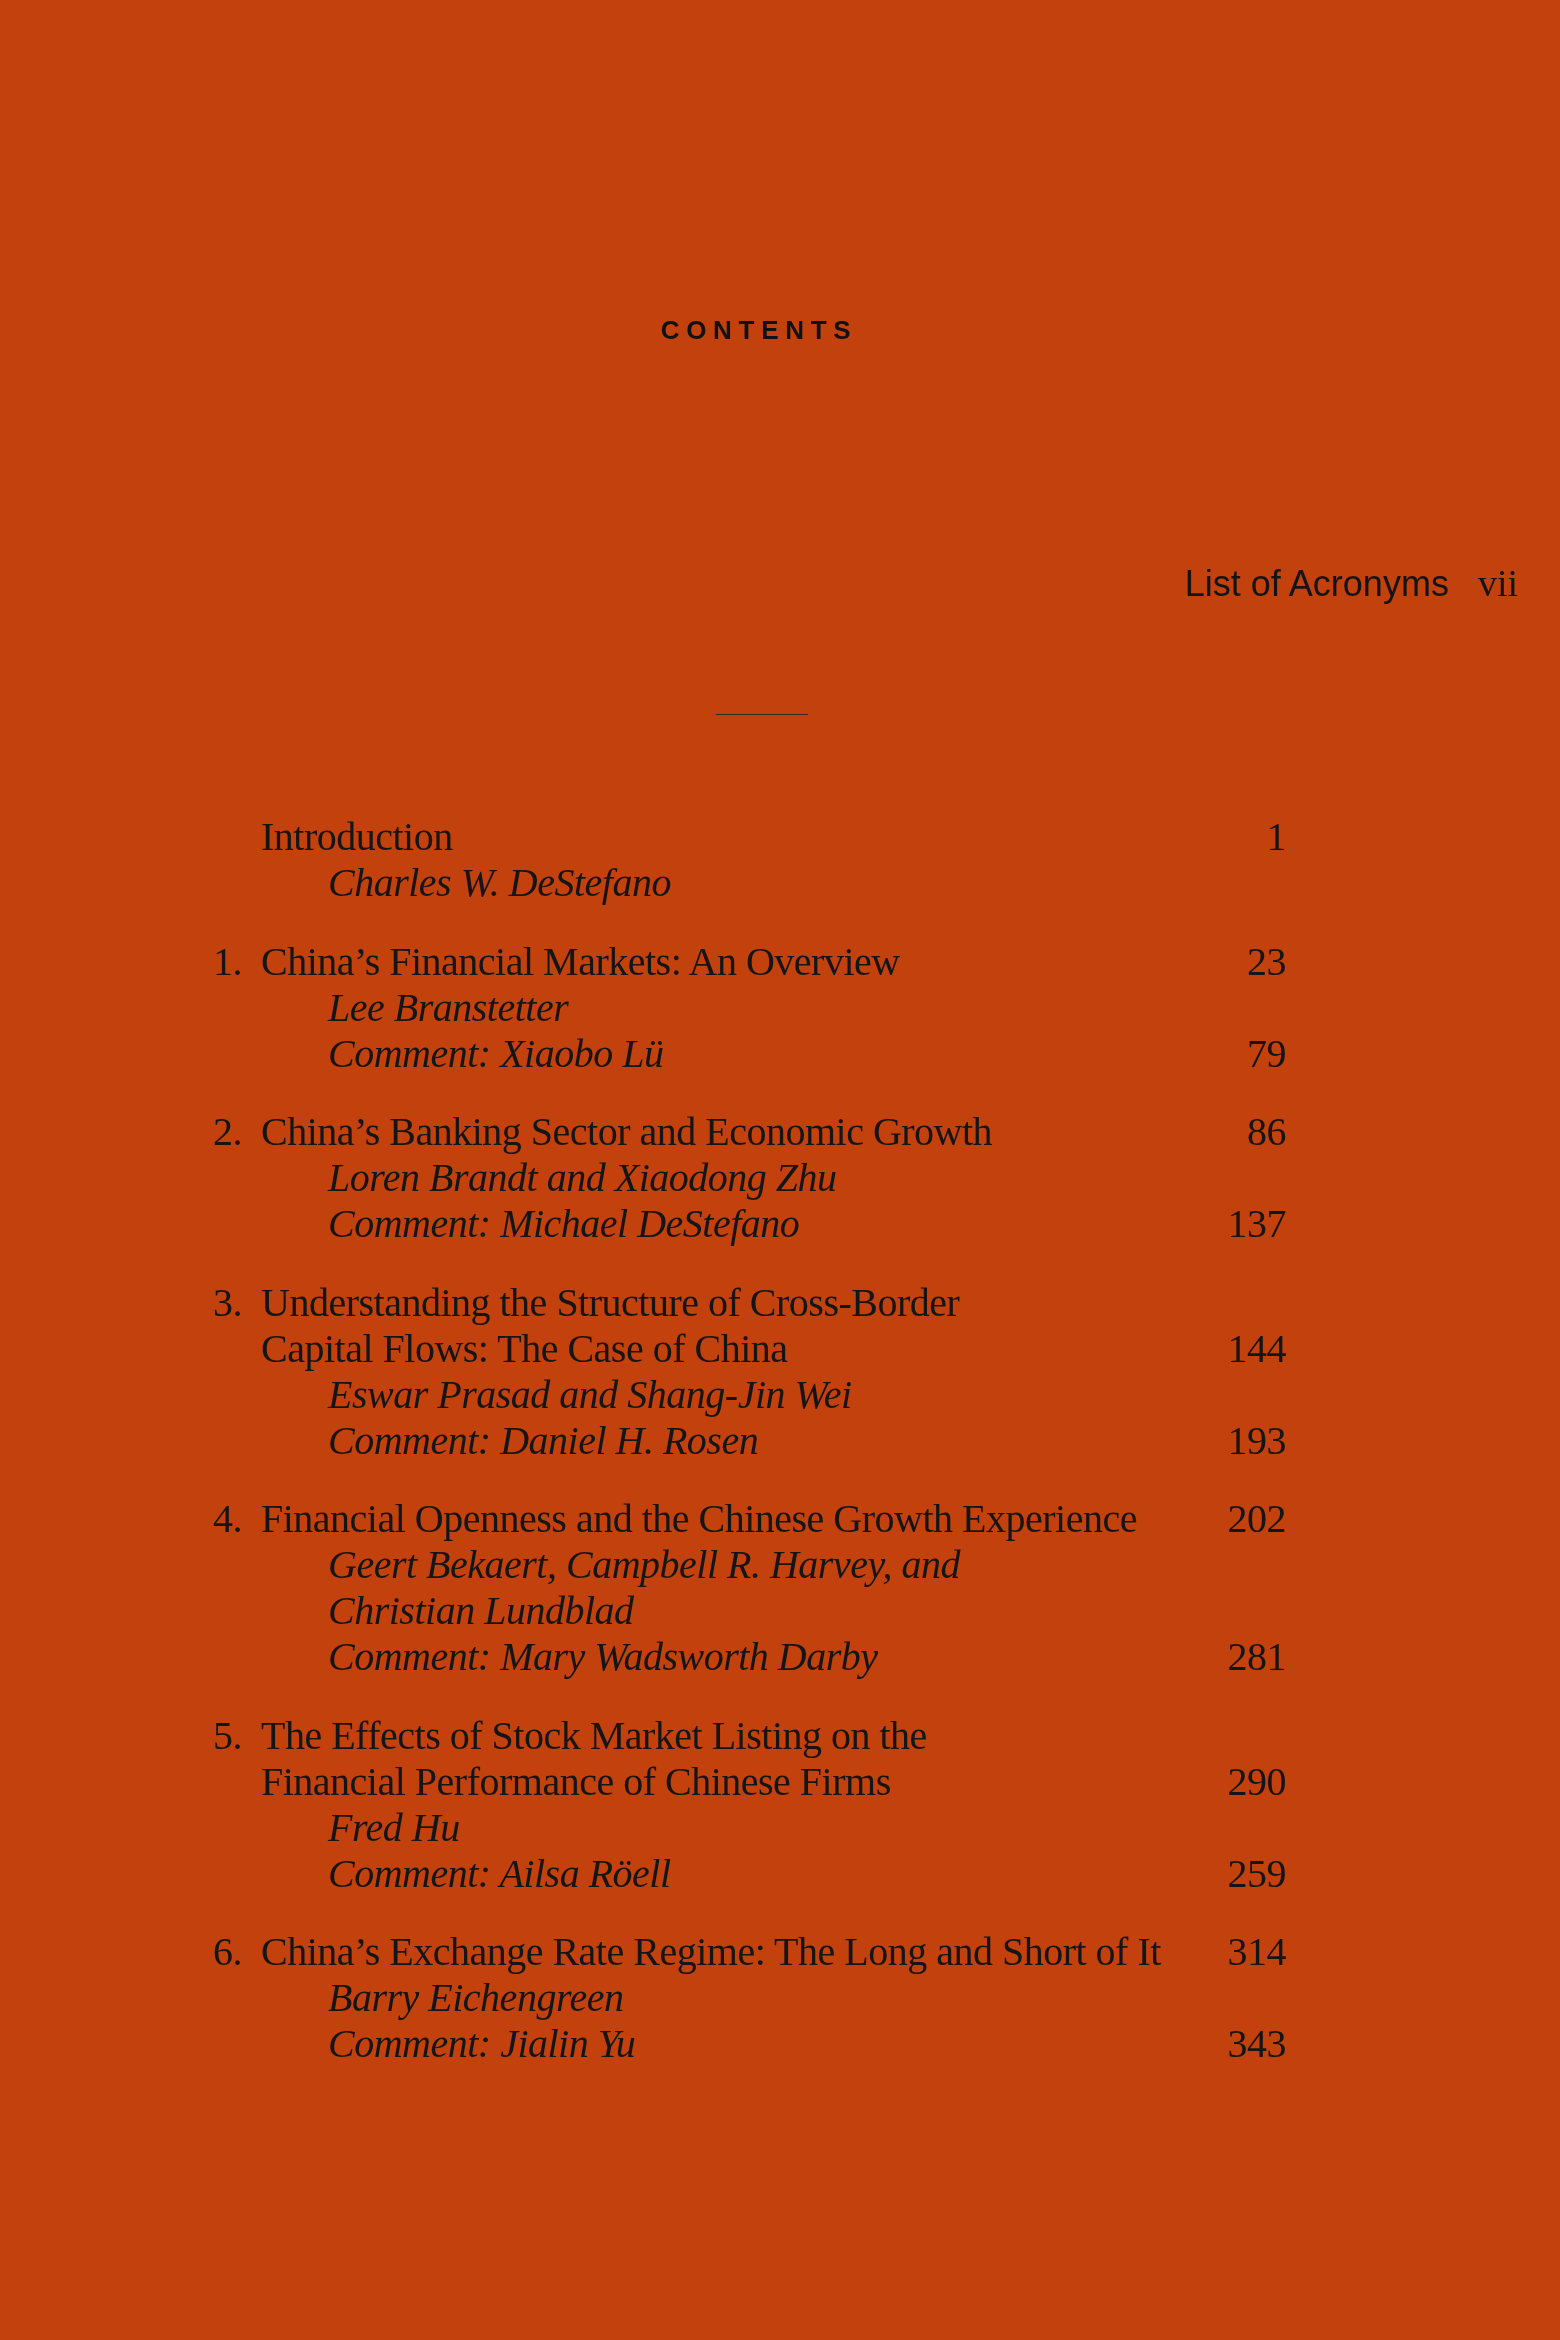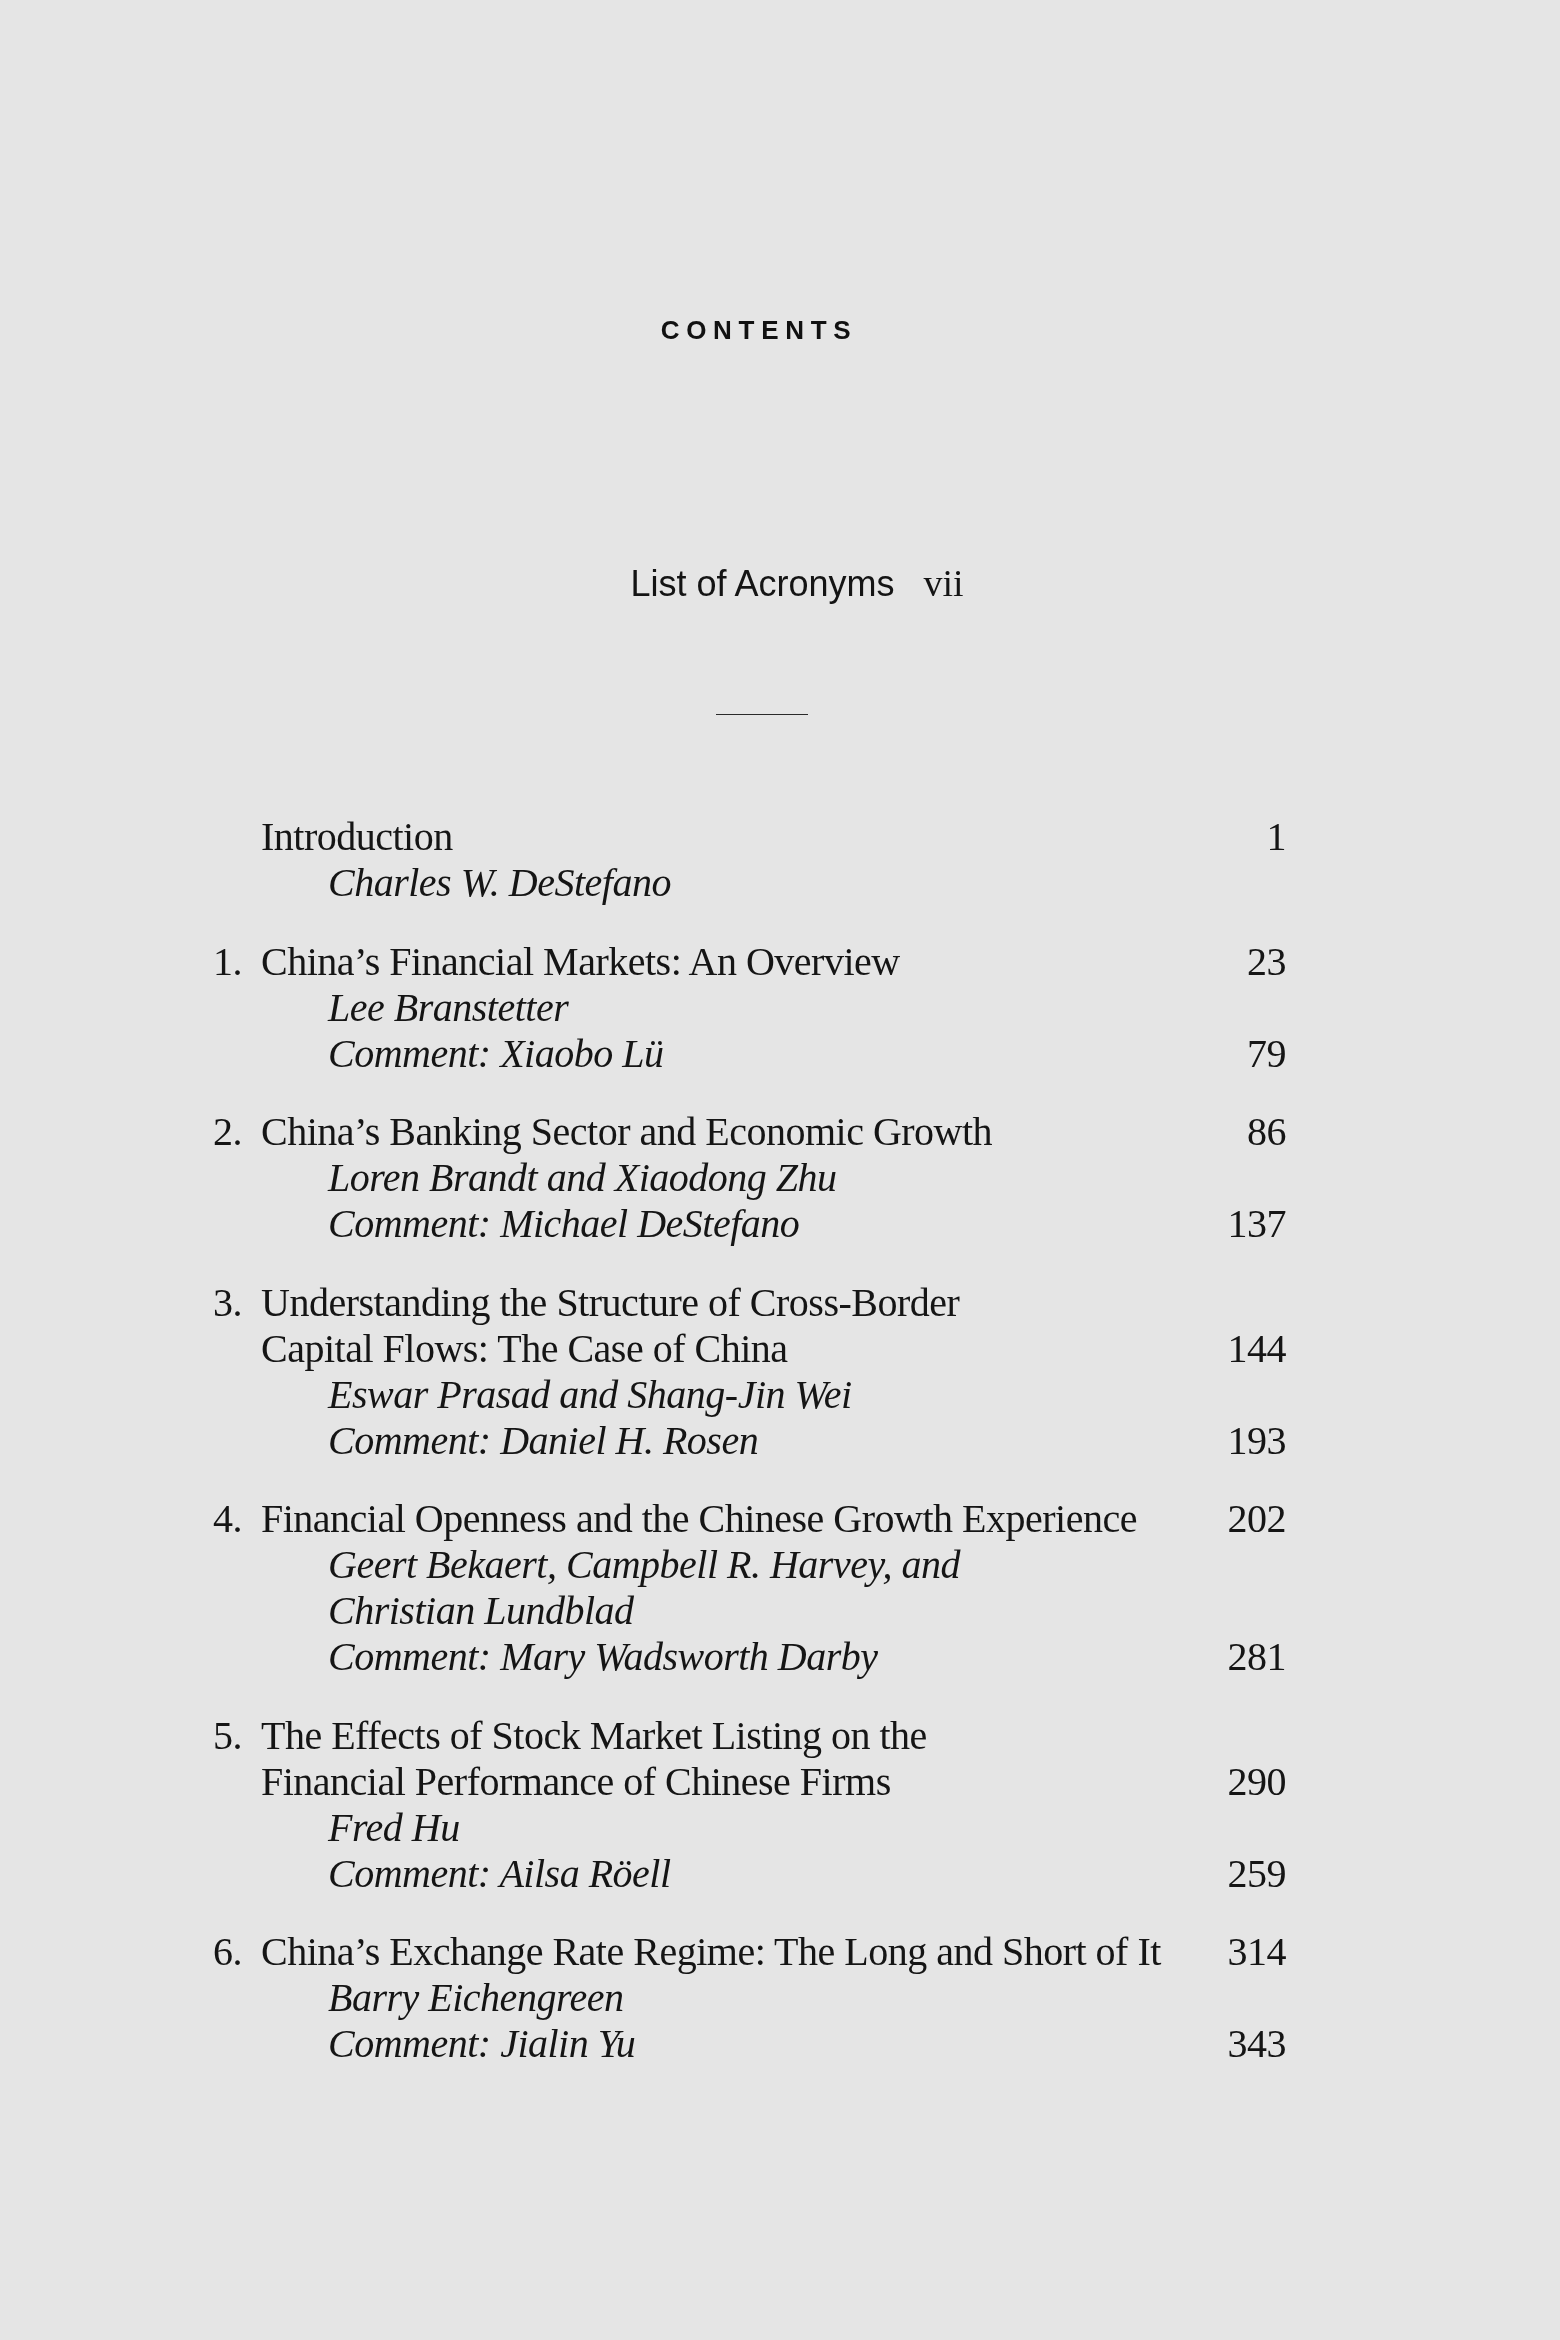--- a/index.html
+++ b/index.html
@@ -1,20 +1,20 @@
 <!DOCTYPE html>
 <html><head>
 <meta charset="utf-8">
 <style>
   html, body { margin: 0; padding: 0; background: #ffffff; }
   .page {
     position: relative;
     width: 1561px;
     height: 2341px;
-    background: #e5e5e5;
+    background: #c2410c;
     color: #151515;
     font-family: "Liberation Serif", "DejaVu Serif", serif;
     overflow: hidden;
   }
 
   
   .contents-heading {
     position: absolute;
     top: 315px;
     left: 0;
@@ -26,26 +26,25 @@
     letter-spacing: 6.7px;
     color: #111;
   }
 
   
   .front-matter {
     position: absolute;
     top: 558px;
     left: 0;
     width: 1518px;
-    text-align: center;
+    text-align: right;
     font-family: "Liberation Sans", "DejaVu Sans", sans-serif;
     font-size: 36px;
     line-height: 50px;
     color: #141414;
-    padding-left: 38px;
   }
   .fm-page {
     font-family: "Liberation Serif", "DejaVu Serif", serif;
     font-size: 38px;
     margin-left: 29px;
     font-feature-settings: "onum";
   }
 
   
   .divider-rule {

